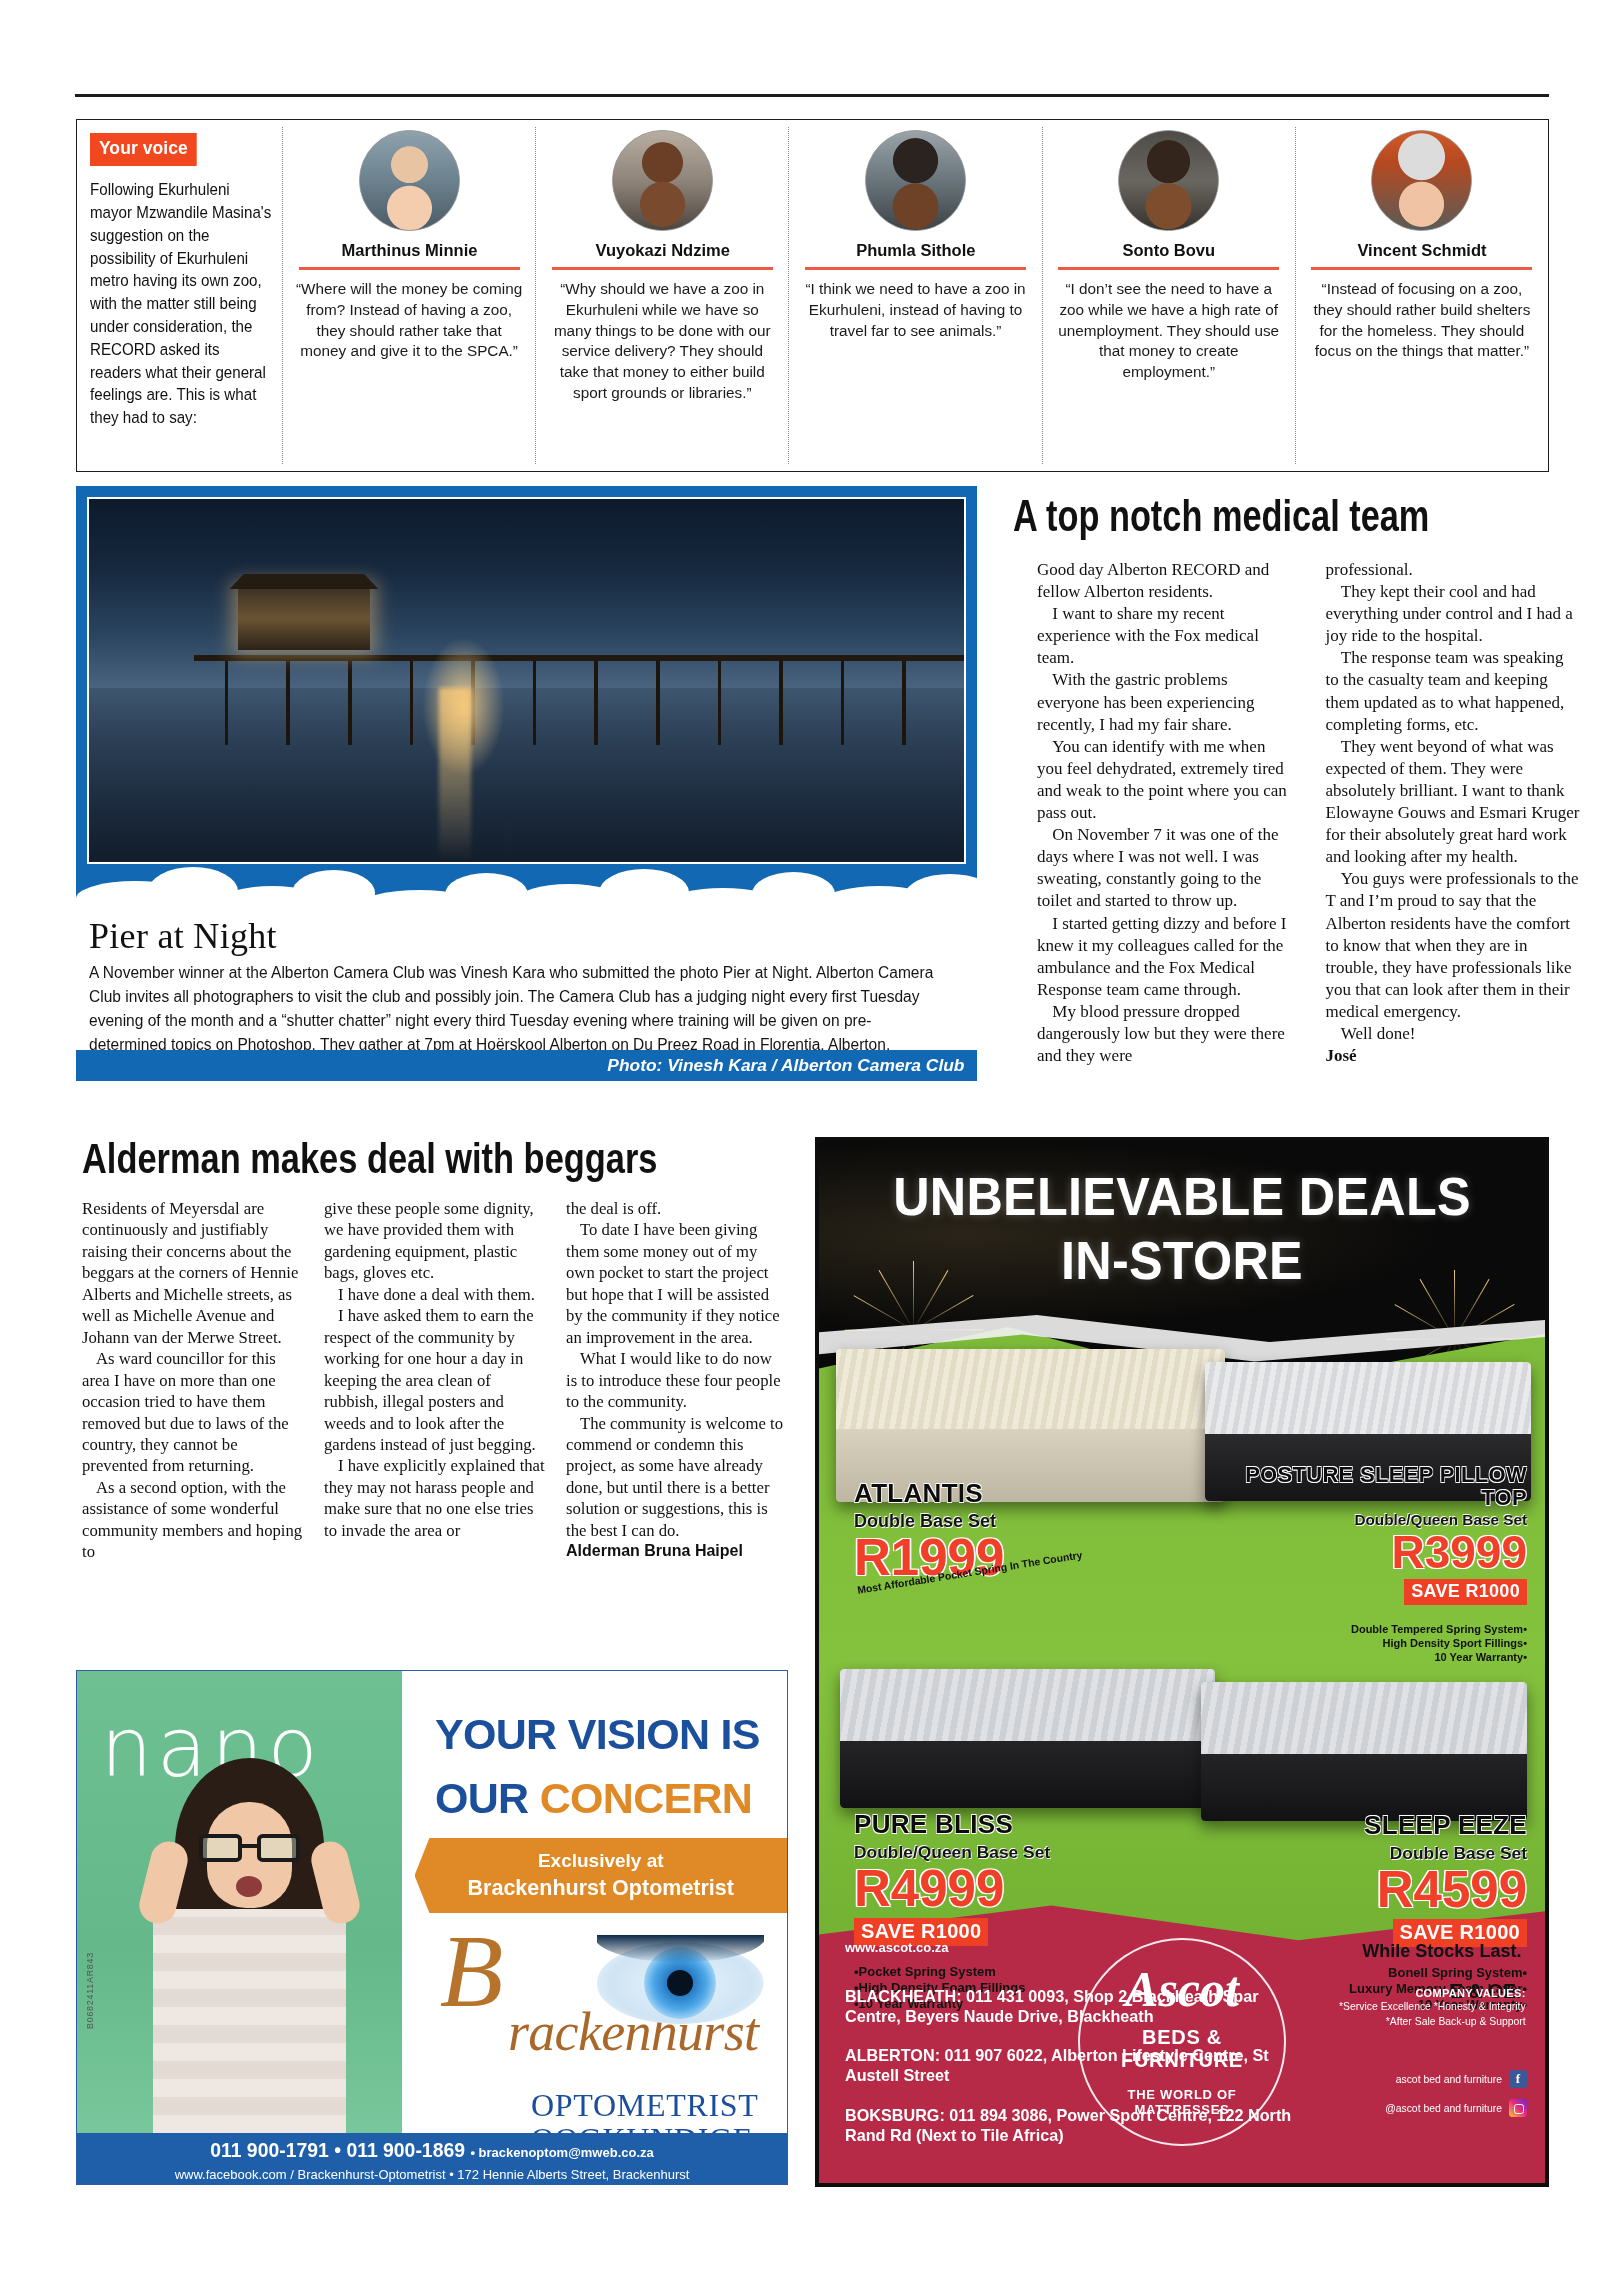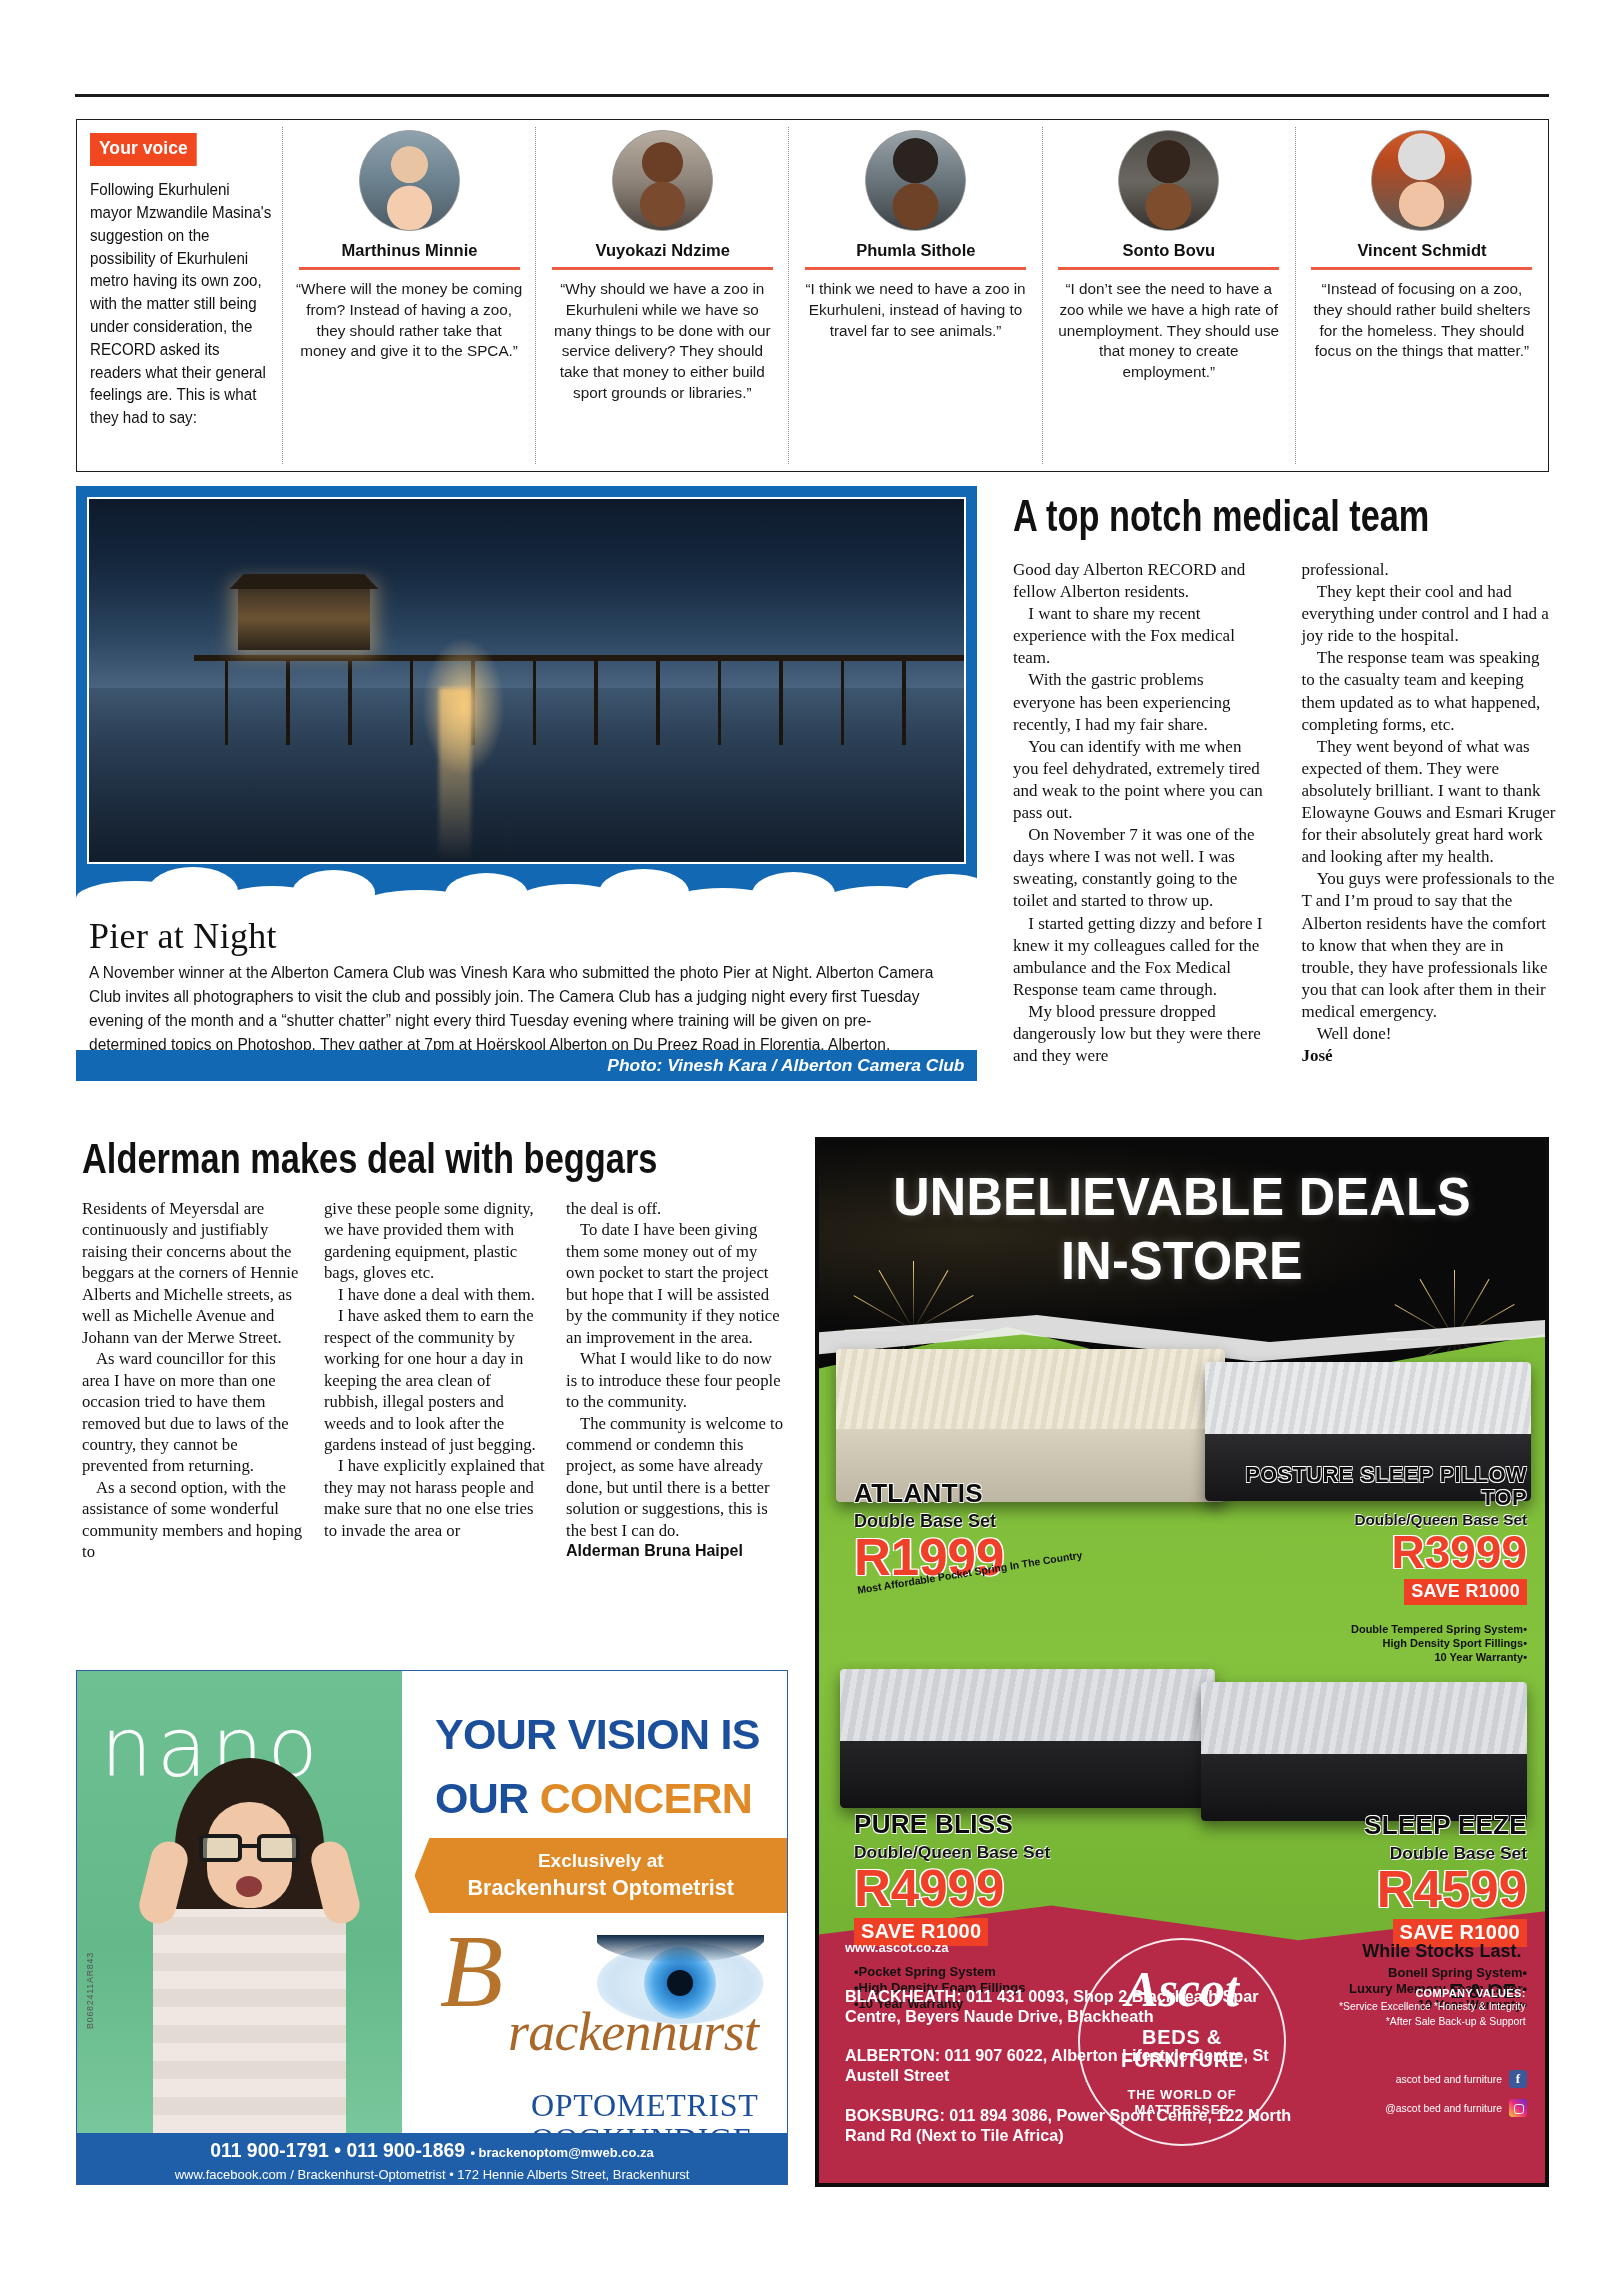--- a/index.html
+++ b/index.html
@@ -115,21 +115,21 @@
   }
 
   
   .med-head {
     position: absolute; left: 1013px; top: 494px; width: 541px;
     font-family: "Liberation Sans", sans-serif; font-weight: bold;
     font-size: 44px; line-height: 1.0; color: #111;
     transform: scaleX(0.78); transform-origin: left top; white-space: nowrap;
   }
   .med-cols {
-    position: absolute; left: 1013px; top: 559px; width: 543px; height: 528px;
+    position: absolute; left: 1037px; top: 559px; width: 543px; height: 528px;
     display: flex; gap: 34px;
   }
   .med-col { width: 260px; font-family: "Liberation Serif", serif; font-size: 17px; line-height: 1.30; color: #111; }
   .med-col p { margin: 0; text-indent: 15.3px; }
   .med-col p.noind { text-indent: 0; }
   .med-sign { font-weight: bold; }
 
   
   .ald-head {
     position: absolute; left: 82px; top: 1137px; width: 694px;

